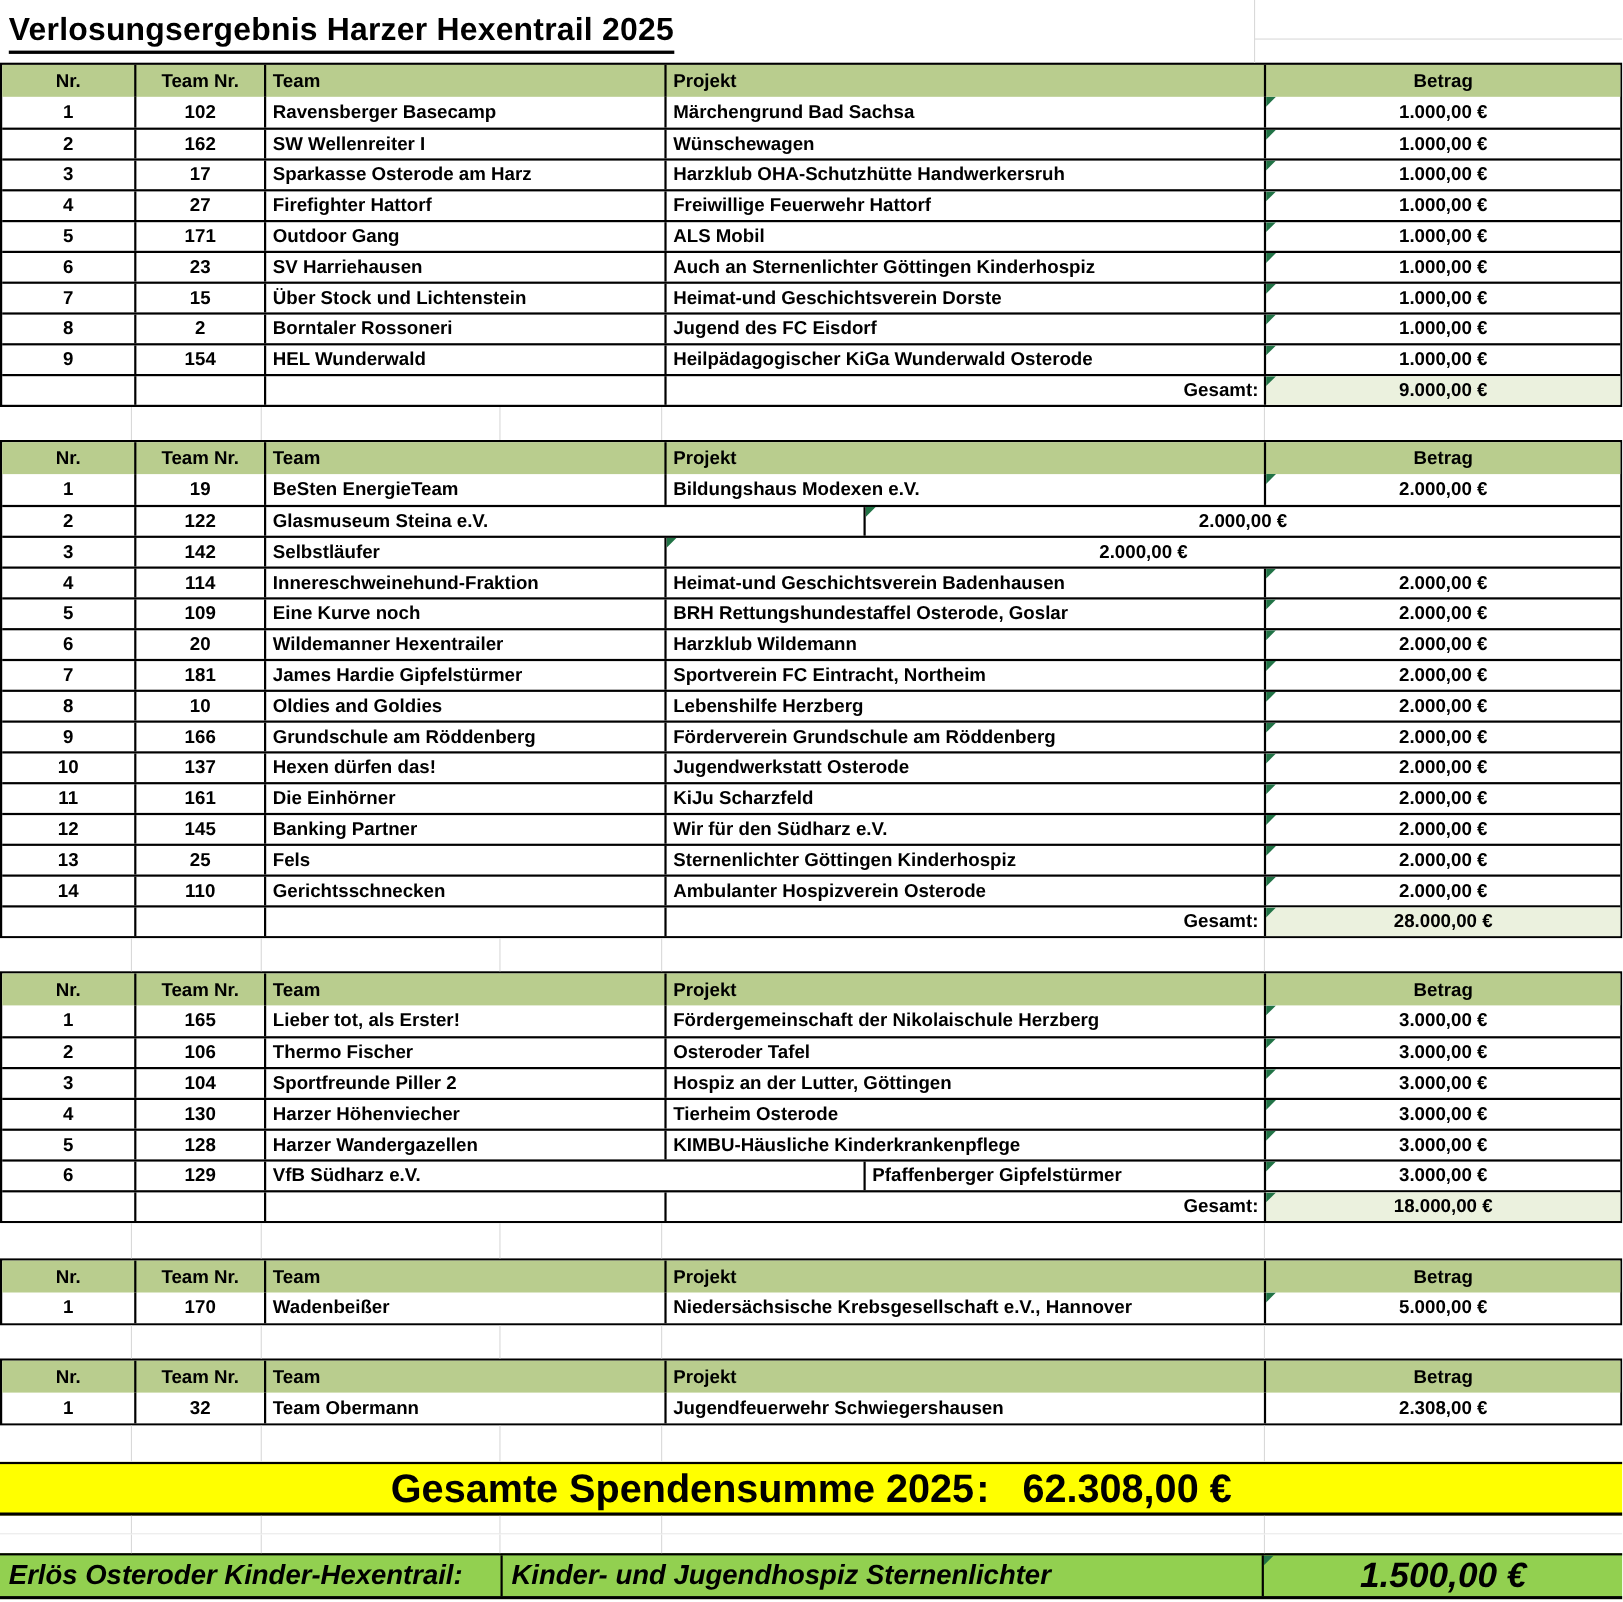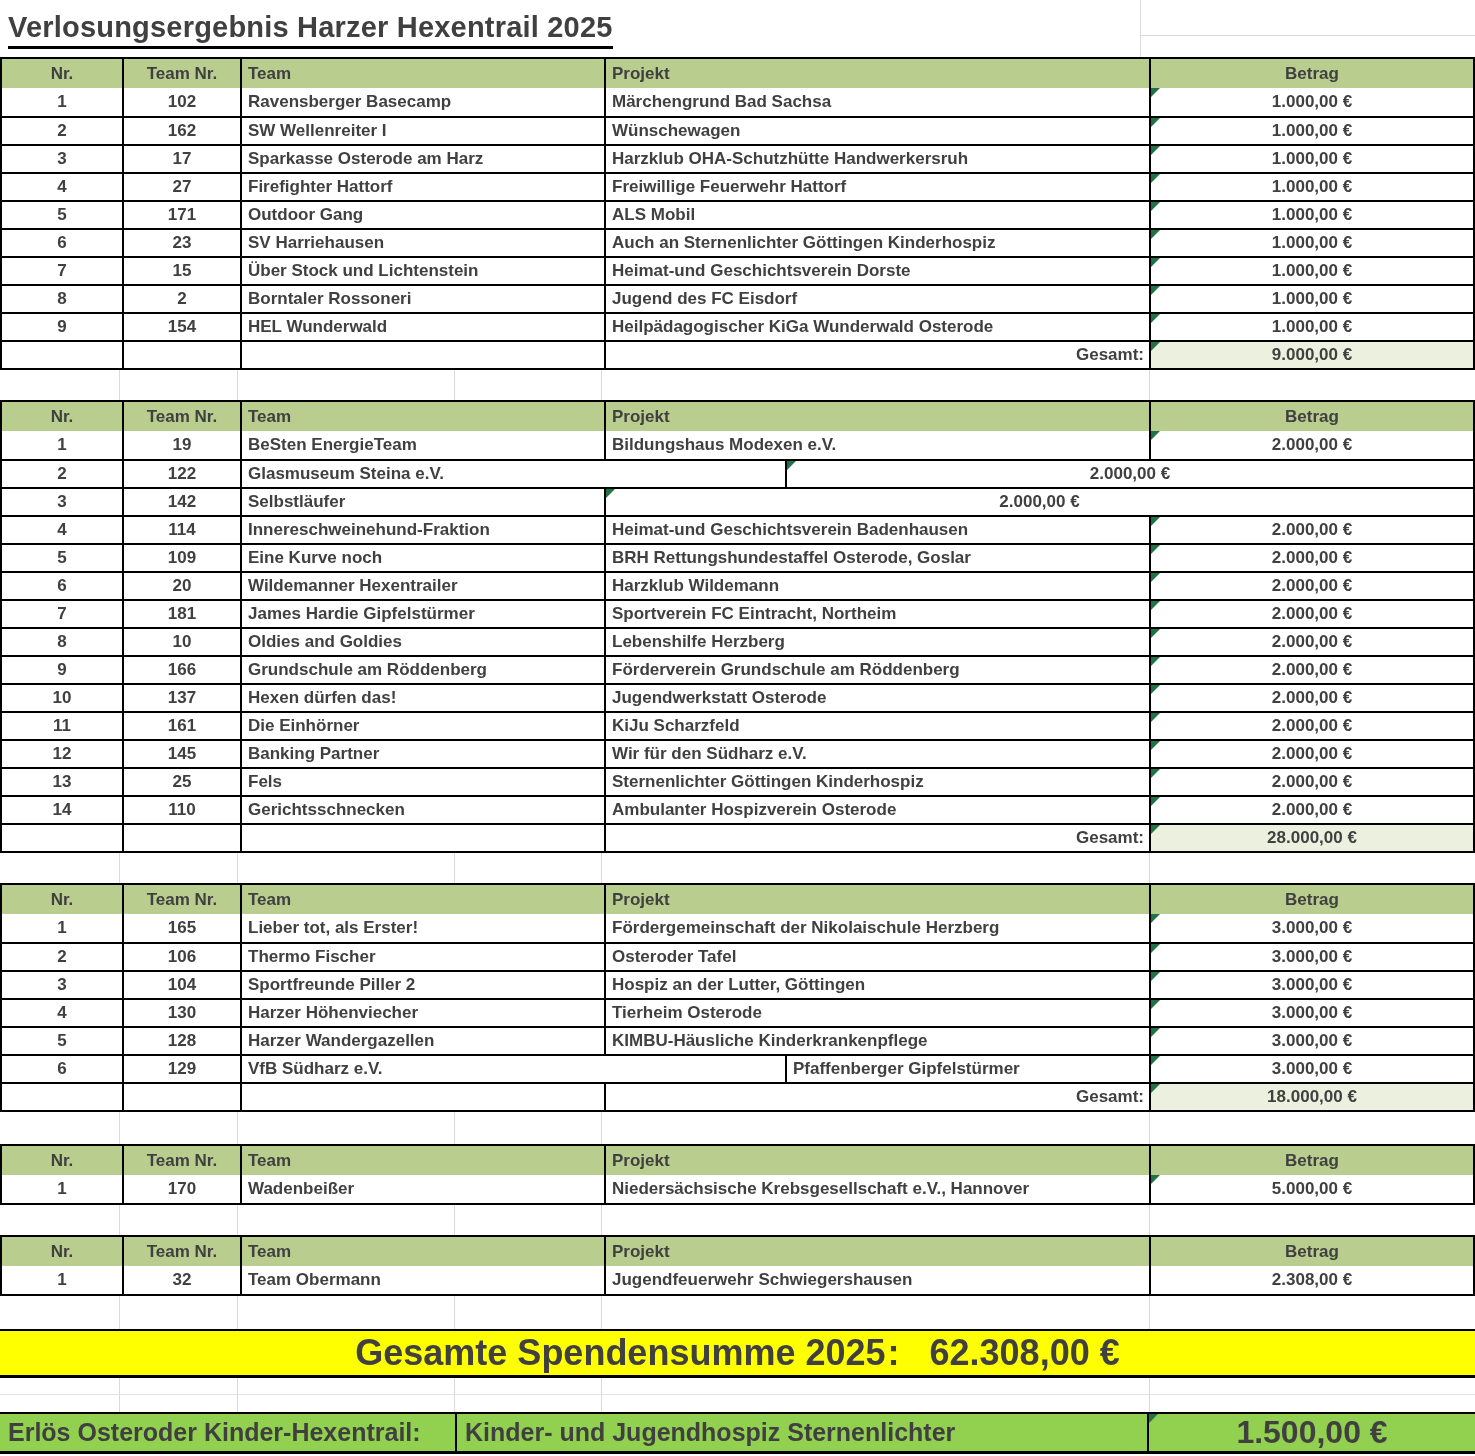--- a/index.html
+++ b/index.html
@@ -1,18 +1,18 @@
 <!DOCTYPE html>
 <html><head>
 <meta charset="utf-8">
 <style>
   html,body{margin:0;padding:0;background:#fff;}
   .sheet{
     position:relative;width:1475px;height:1456px;background:#ffffff;
-    font-family:"Liberation Sans",sans-serif;font-weight:bold;color:#404040;
+    font-family:"Liberation Sans",sans-serif;font-weight:bold;color:#000000;
     overflow:hidden;
   }
   *{box-sizing:border-box;}
   
   .titlebar{height:57px;padding:9px 0 0 8px;}
   .titlebar .t{font-size:29px;line-height:1.25;border-bottom:3px solid #000;padding-bottom:1px;display:inline-block;letter-spacing:.2px;}
   .tgrid-v{position:absolute;top:0;left:1140px;width:1px;height:57px;background:var(--grid);}
   .tgrid-h{position:absolute;top:35px;left:1140px;width:335px;height:1px;background:var(--grid);}
   
   .rtable{border:2px solid #000;background:#fff;}
@@ -41,21 +41,21 @@
   .gap .w1{width:120px;}.gap .w2{width:118px;}.gap .w3{width:217px;}
   .gap .w4{width:147px;}.gap .w5{width:548px;}.gap .w6{flex:1;border-right:none;}
   
   .banner{height:49px;border-top:2px solid #000;border-bottom:3px solid #000;
     background:var(--yellow);display:flex;align-items:center;justify-content:center;font-size:36px;}
   .banner .sep{margin-left:2px;}
   .banner .val{margin-left:30px;}
   
   .footer{height:42px;border-top:2px solid #000;border-bottom:3px solid #000;
     background:var(--fgreen);display:flex;}
-  .footer .fc{display:flex;align-items:center;height:100%;white-space:nowrap;overflow:hidden;}
+  .footer .fc{display:flex;align-items:center;height:100%;white-space:nowrap;overflow:hidden;font-style:italic;}
   .footer .f1{width:455px;padding-left:8px;font-size:25px;}
   .footer .f2{width:692px;padding-left:8px;font-size:25px;border-left:2px solid #000;}
   .footer .f3{flex:1;justify-content:center;font-size:32px;border-left:2px solid #000;position:relative;}
   .bstrip{height:2px;background:#fff;}
 </style>
 </head>
 <body>
 
 <div class="sheet" style="--hdr: #b9cd8e; --totalbg: #ebf1de; --yellow: #ffff00; --fgreen: #92d050; --marker: #217346; --grid: #d9d9d9;">
   <div class="tgrid-v"></div>

